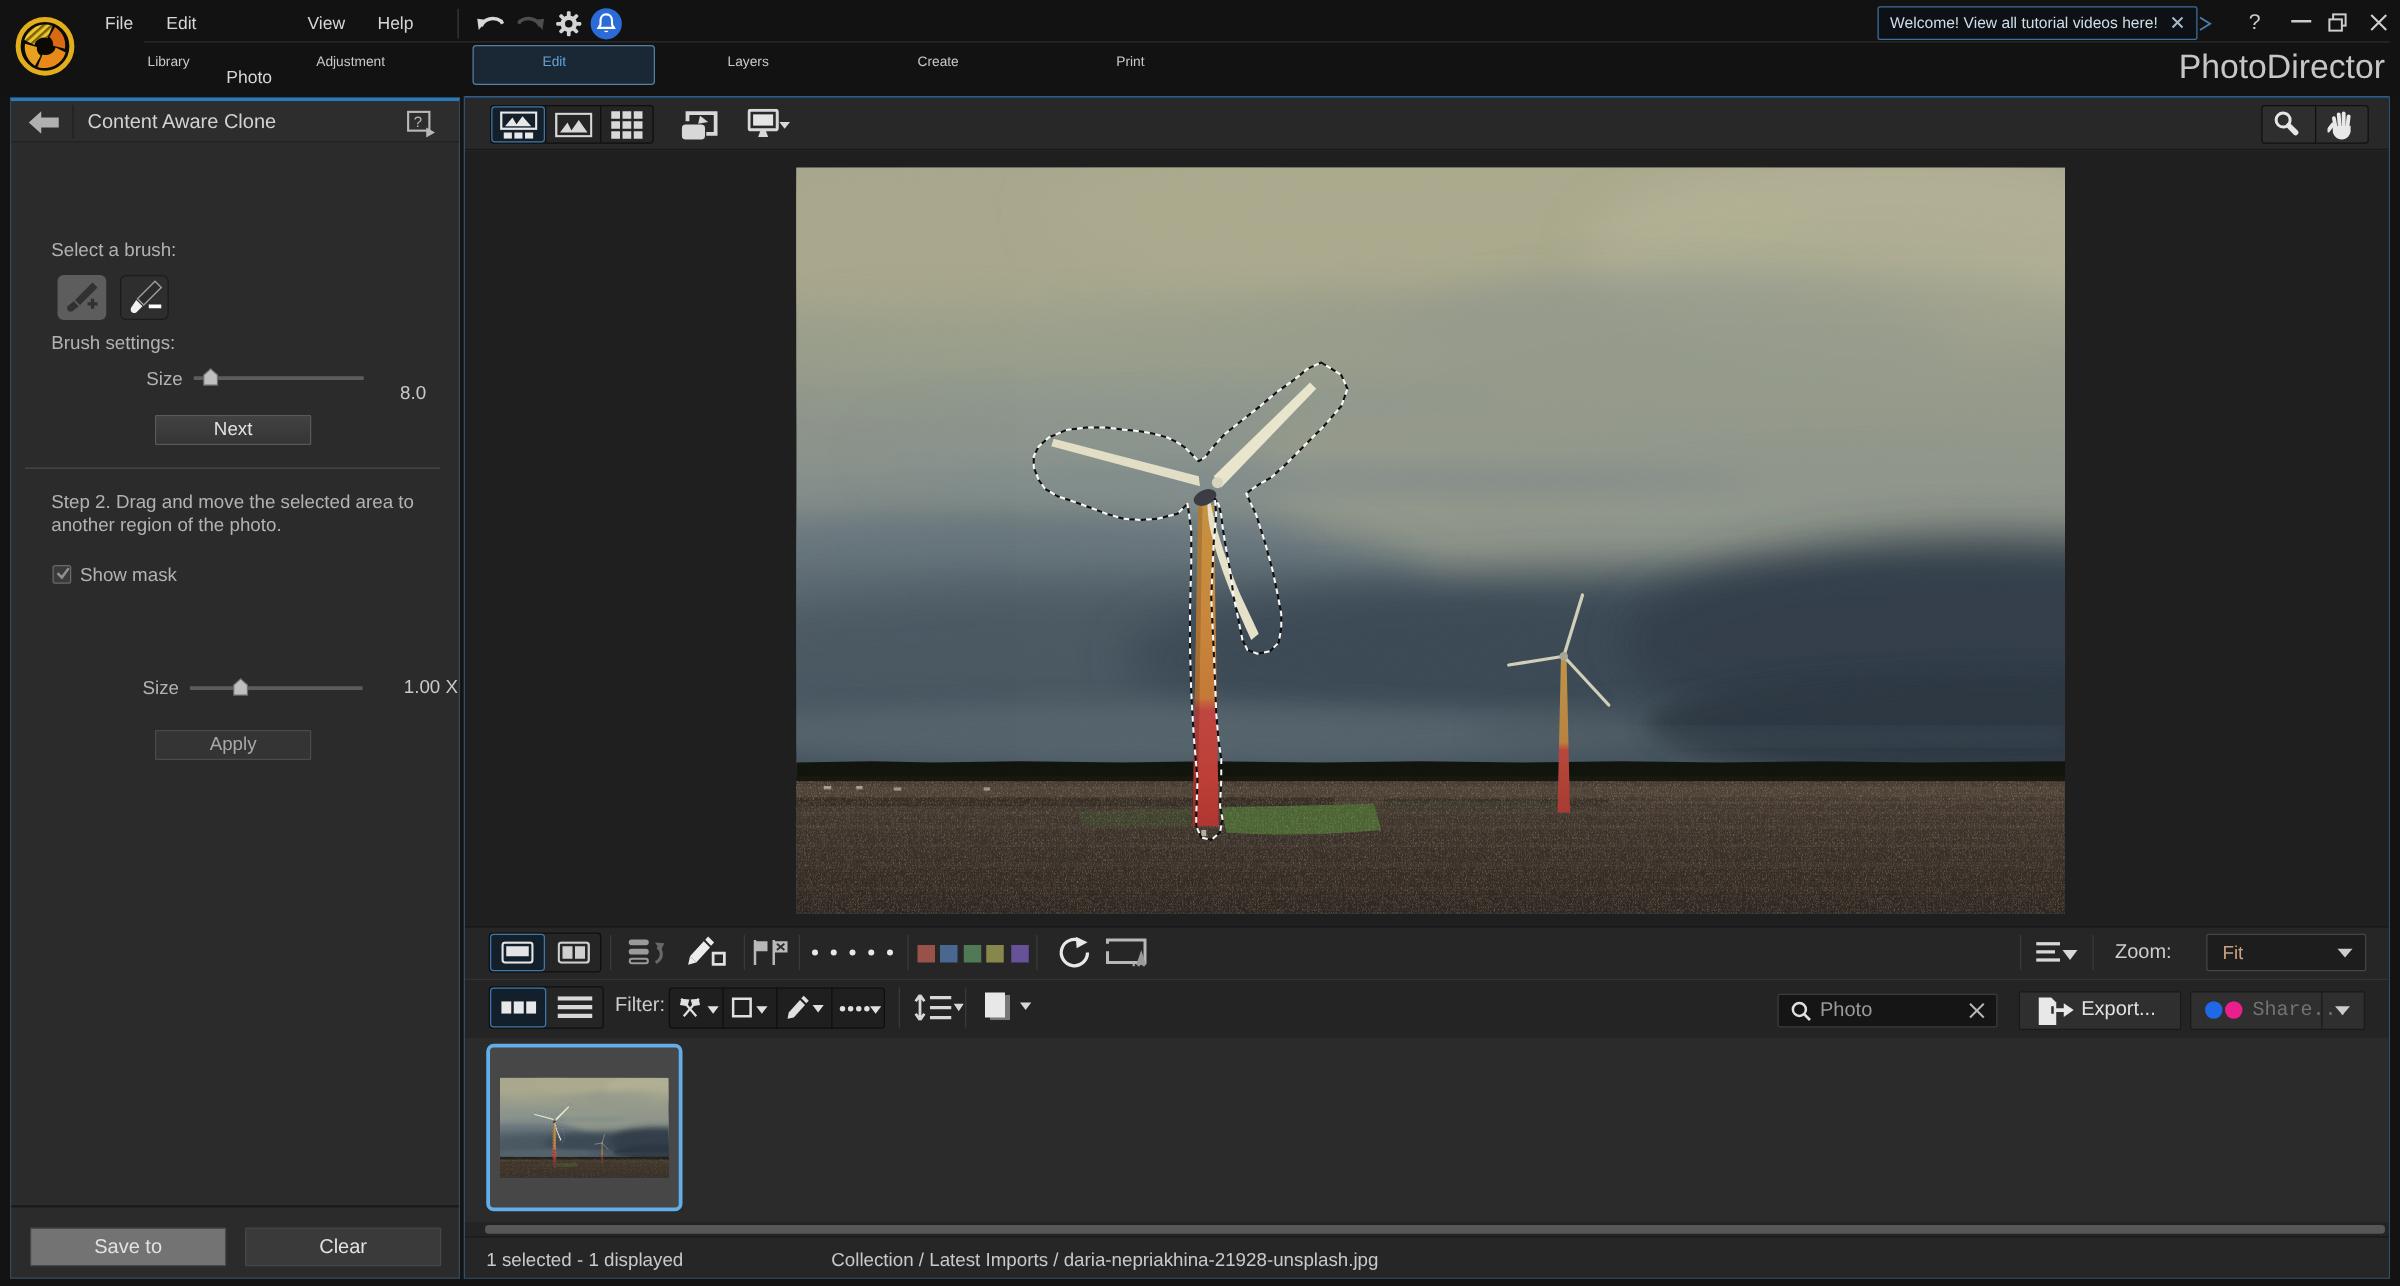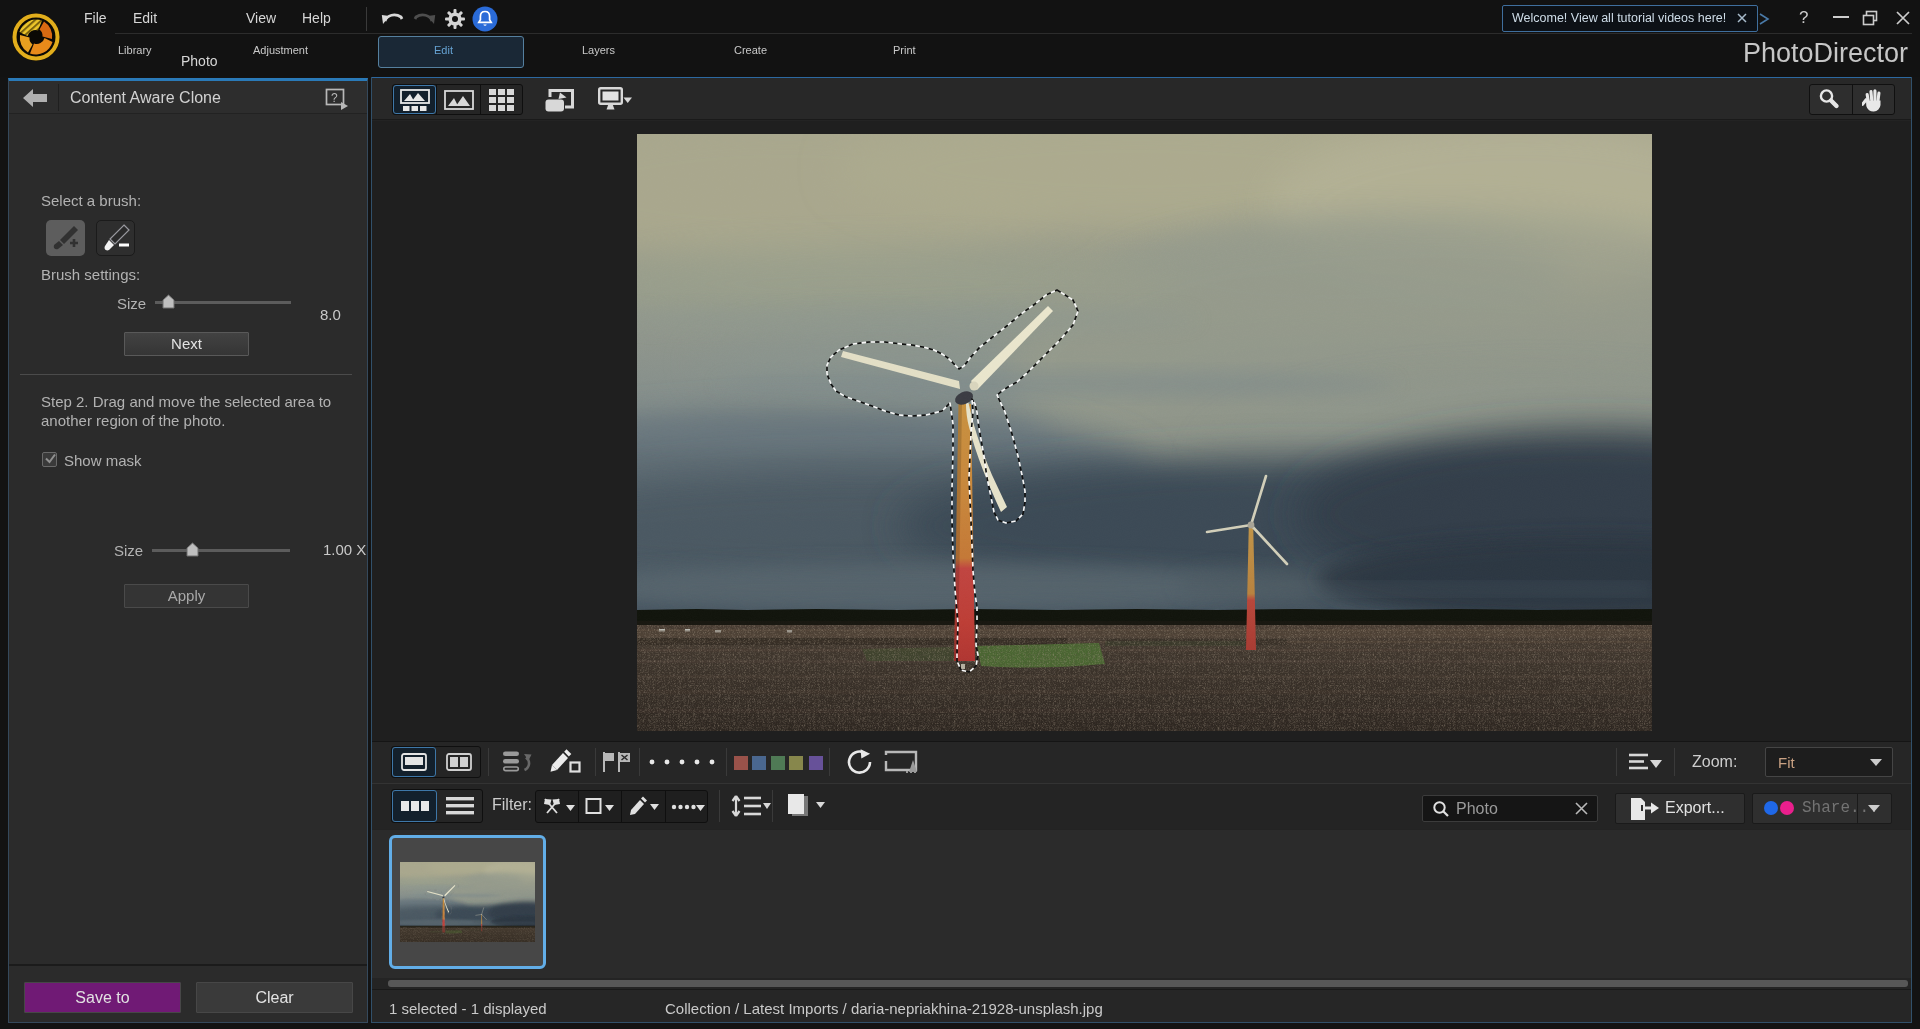--- a/index.html
+++ b/index.html
@@ -146,21 +146,21 @@
 <div class="abs" style="left:114px;top:542px;font-size:15px;color:#b2b2b2;">Size</div>
 <div class="abs" style="left:152px;top:549px;width:138px;height:3px;background:#5c5c5c;"></div>
 <svg class="abs" style="left:186px;top:542px;" width="13" height="15" viewBox="0 0 13 15">
   <path d="M1,6 L6.5,1 L12,6 L12,14 L1,14 Z" fill="#bfbfbf" stroke="#6e6e6e" stroke-width="1"></path>
 </svg>
 <div class="abs" style="left:311px;top:541px;font-size:15px;color:#c9c9c9;margin-left:12px;">1.00 X</div>
 
 <div class="abs btn" style="left:124px;top:584px;width:125px;height:24px;line-height:22px;color:#a8a8a8;background:#343434;border-color:#4a4a4a;">Apply</div>
 
 <div class="abs" style="left:9px;top:964px;width:358px;height:2px;background:#1b1b1b;"></div>
-<div class="abs btn" style="left:24px;top:982px;width:157px;height:31px;line-height:29px;font-size:16px;background:#701a75;border-color:#474747;">Save to</div>
+<div class="abs btn" style="left:24px;top:982px;width:157px;height:31px;line-height:29px;font-size:16px;background:#737373;border-color:#474747;">Save to</div>
 <div class="abs btn" style="left:196px;top:982px;width:157px;height:31px;line-height:29px;font-size:16px;background:#3a3a3a;border-color:#474747;">Clear</div>
 
 <div class="abs" style="left:371px;top:77px;width:1541px;height:946px;background:#232323;border:1px solid #31506a;"></div>
 
 <div class="abs" style="left:372px;top:77px;width:1539px;height:2px;background:#2c68a0;"></div>
 
 <div class="abs" style="left:372px;top:78px;width:1539px;height:42px;background:#282828;border-bottom:1px solid #1a1a1a;"></div>
 
 <div class="abs" style="left:392px;top:84px;width:131px;height:31px;background:#252525;border:1px solid #0f0f0f;border-radius:3px;"></div>
 <div class="abs" style="left:393px;top:85px;width:43px;height:29px;background:#13202c;border:1.5px solid #3e77a8;border-radius:3px;"></div>

